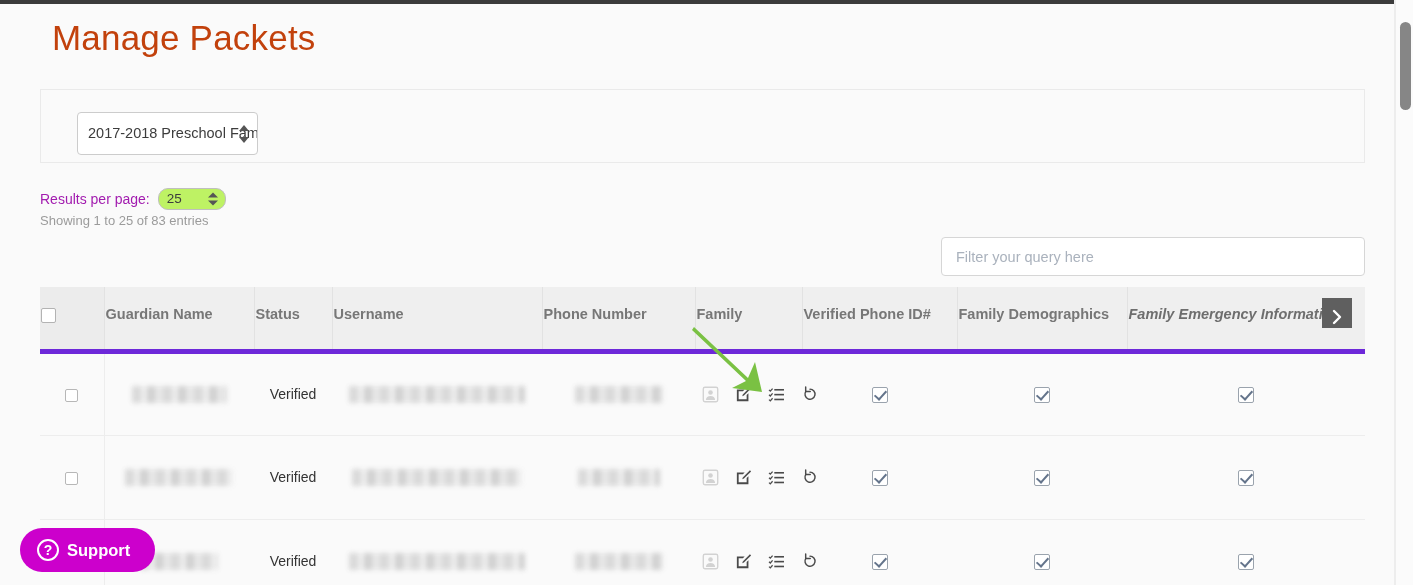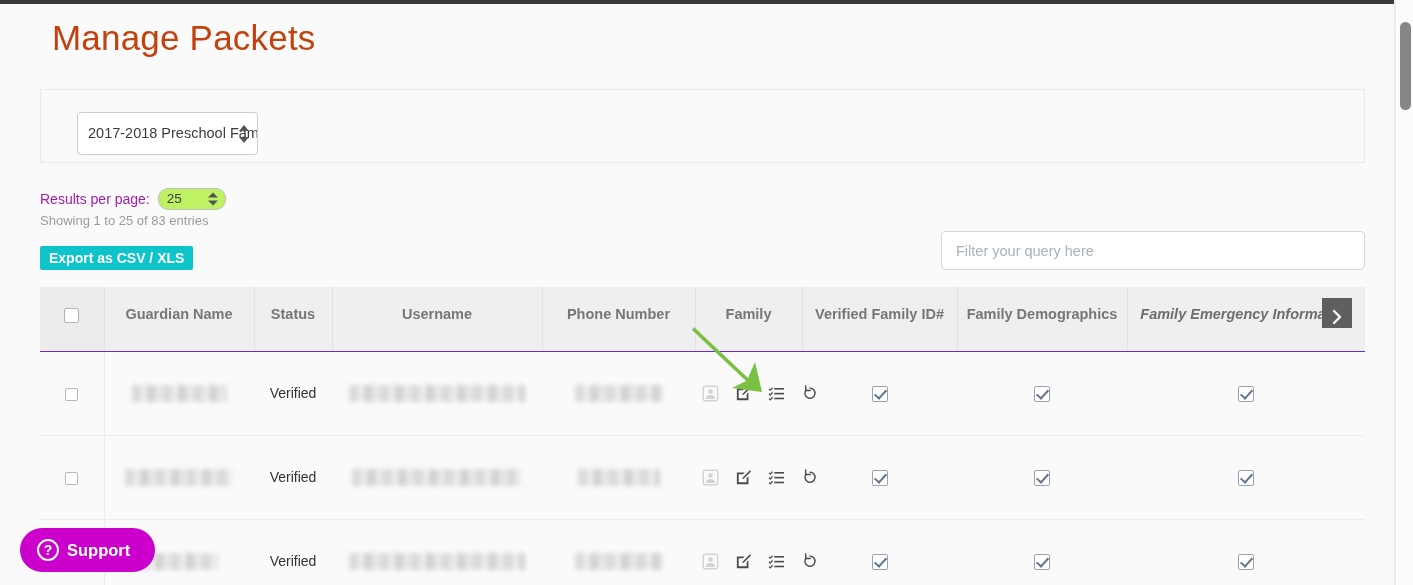--- a/index.html
+++ b/index.html
@@ -186,21 +186,21 @@
     border-radius: 2px;
     padding: 0 9px;
     line-height: 24px;
     cursor: pointer;
     white-space: nowrap;
   }
 
   .filter-query {
     position: absolute;
     left: 941px;
-    top: 231px;
+    top: 237px;
     width: 424px;
     height: 39px;
     background: #fff;
     border: 1px solid #d6d6d6;
     border-radius: 4px;
     font-family: "Liberation Sans", sans-serif;
     font-size: 14.5px;
     color: #333;
     padding: 0 14px;
   }
@@ -223,24 +223,24 @@
     table-layout: fixed;
   }
 
   table.packets thead th {
     background: #efefef;
     height: 64px;
     font-size: 14.5px;
     font-weight: bold;
     color: #777;
     border-right: 1px solid #e2e2e2;
-    border-bottom: 1px solid #6d28d9;
+    border-bottom: 5px solid #6d28d9;
     vertical-align: top;
     padding-top: 19px;
-    text-align: center;
+    text-align: left;
   }
   table.packets thead th.col-check {
     background: #ececec;
     border-right: 1px solid #e2e2e2;
   }
   table.packets thead th.last-col {
     border-right: none;
     font-style: italic;
     color: #6e6e6e;
   }
@@ -433,21 +433,20 @@
   <div class="rpp-row">
     <span class="rpp-label">Results per page:</span>
     <div class="rpp-select">
       <span>25</span>
       <span class="spinner-arrows"></span>
     </div>
   </div>
 
   <div class="showing-entries">Showing 1 to 25 of 83 entries</div>
 
-  <button class="export-btn">Export as CSV / XLS</button>
 
   <input class="filter-query" placeholder="Filter your query here" style="">
 
   <div class="table-wrap">
     <table class="packets">
       <colgroup>
         <col class="w-check">
           <col class="w-name">
           <col class="w-status">
           <col class="w-user">
@@ -460,21 +459,21 @@
       <thead>
         <tr>
           <th class="col-check">
             <span class="cb header-cb"></span>
           </th>
           <th>Guardian Name</th>
           <th>Status</th>
           <th>Username</th>
           <th>Phone Number</th>
           <th>Family</th>
-          <th>Verified Family ID#</th>
+          <th>Verified Phone ID#</th>
           <th>Family Demographics</th>
           <th class="last-col">Family Emergency Information</th>
         </tr>
       </thead>
       <tbody>
 
         <tr>
           <td class="col-check">
             <span class="cb"></span>
           </td>

